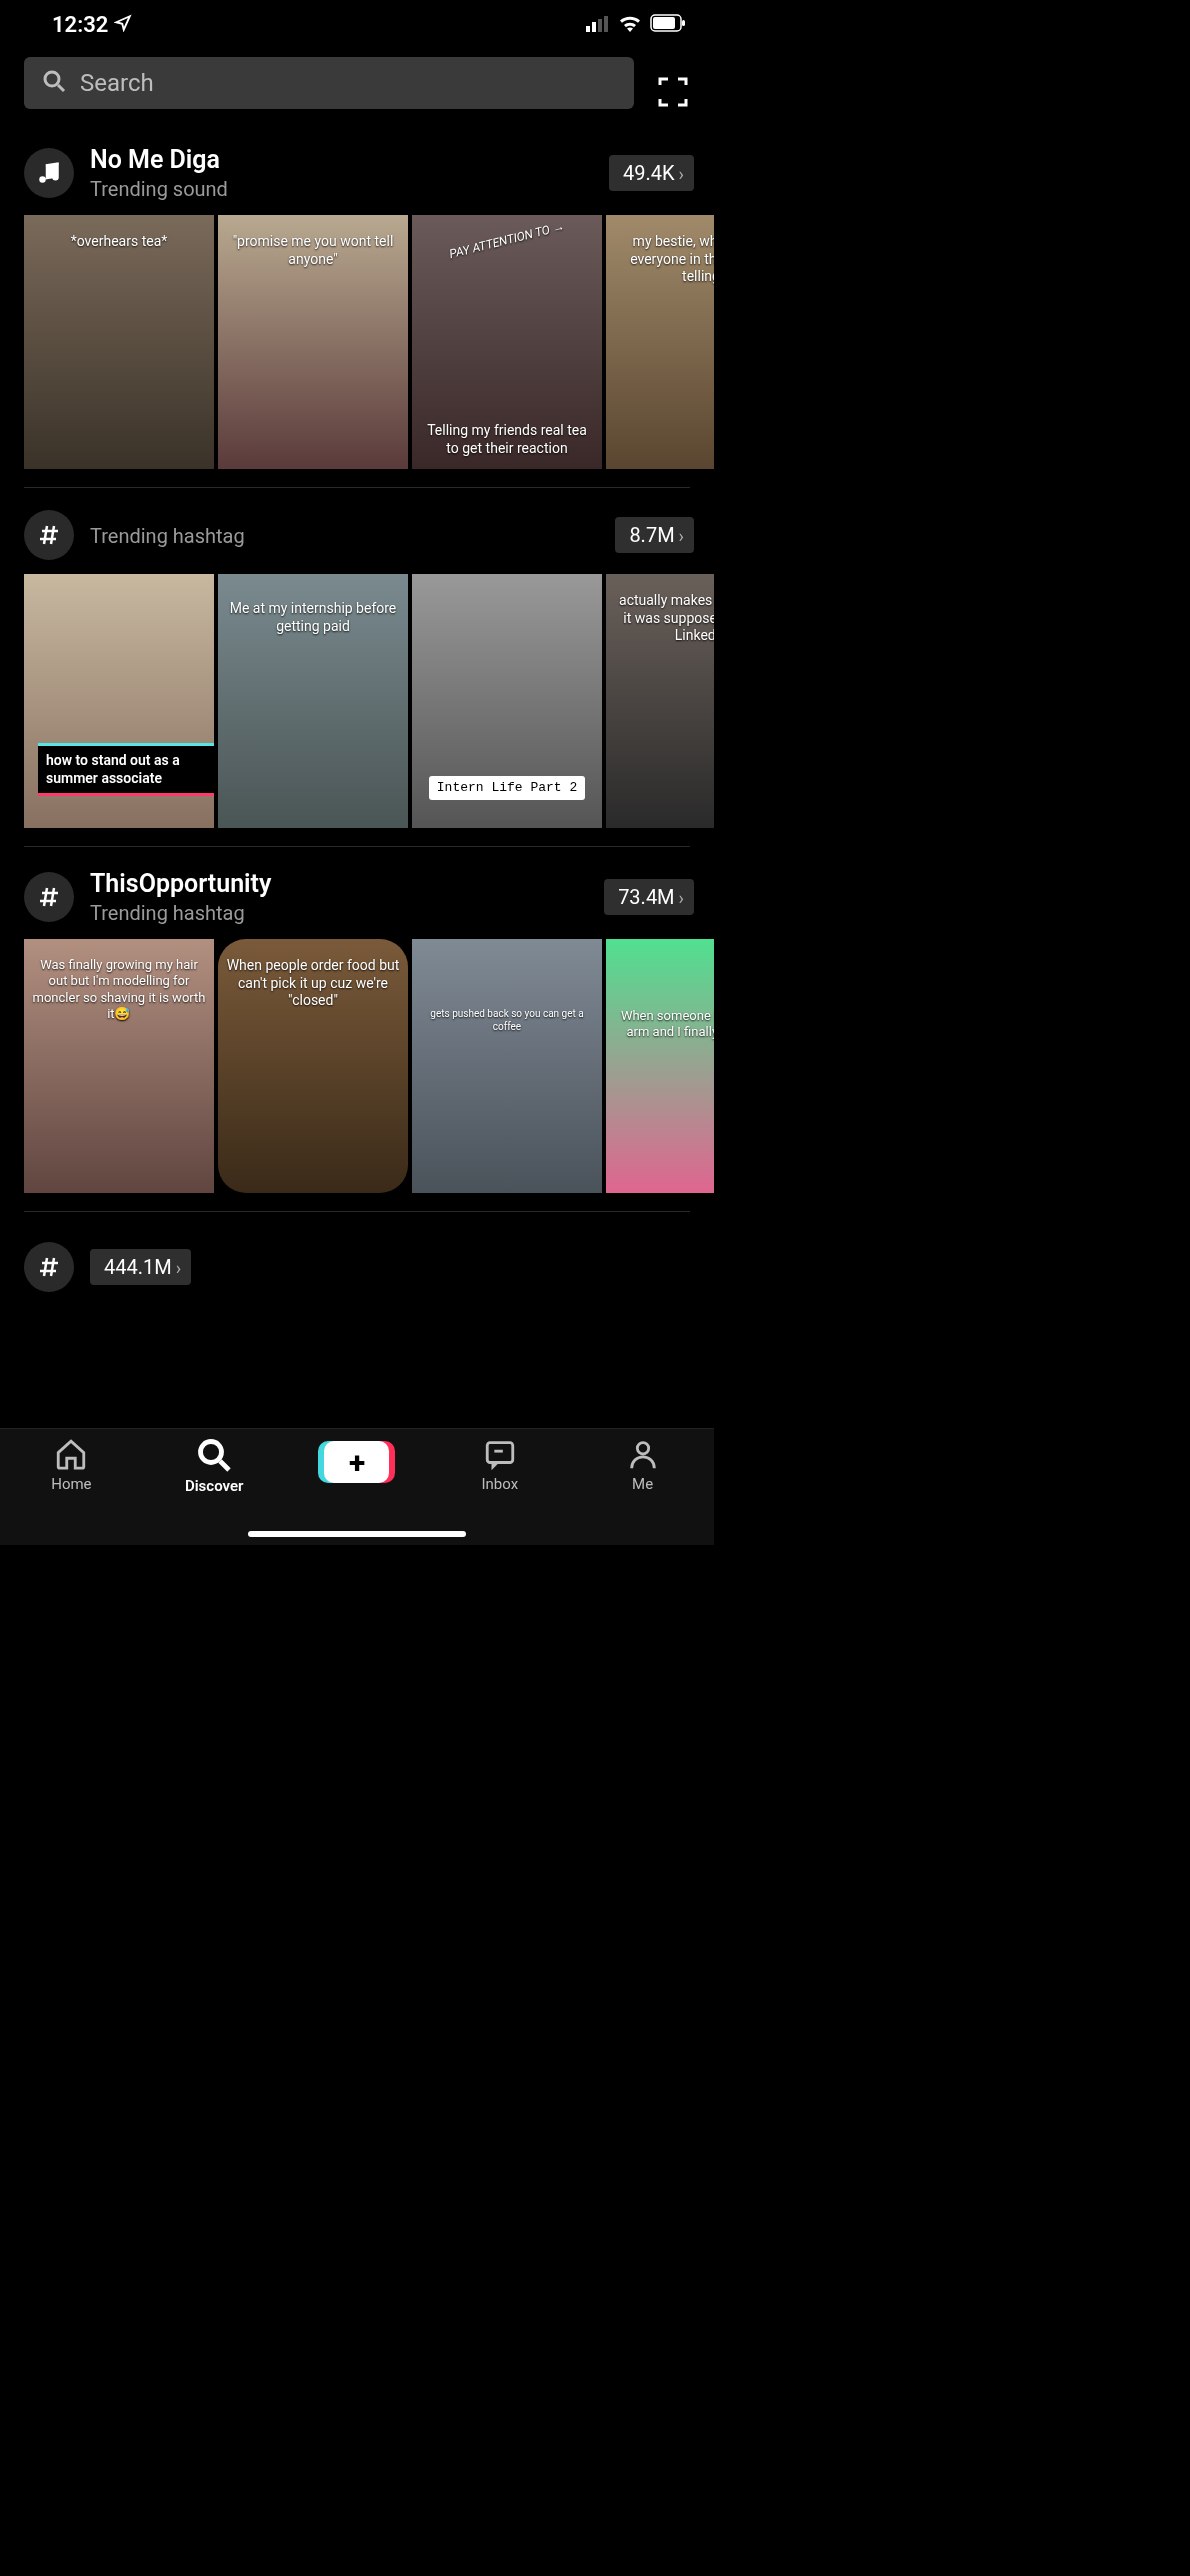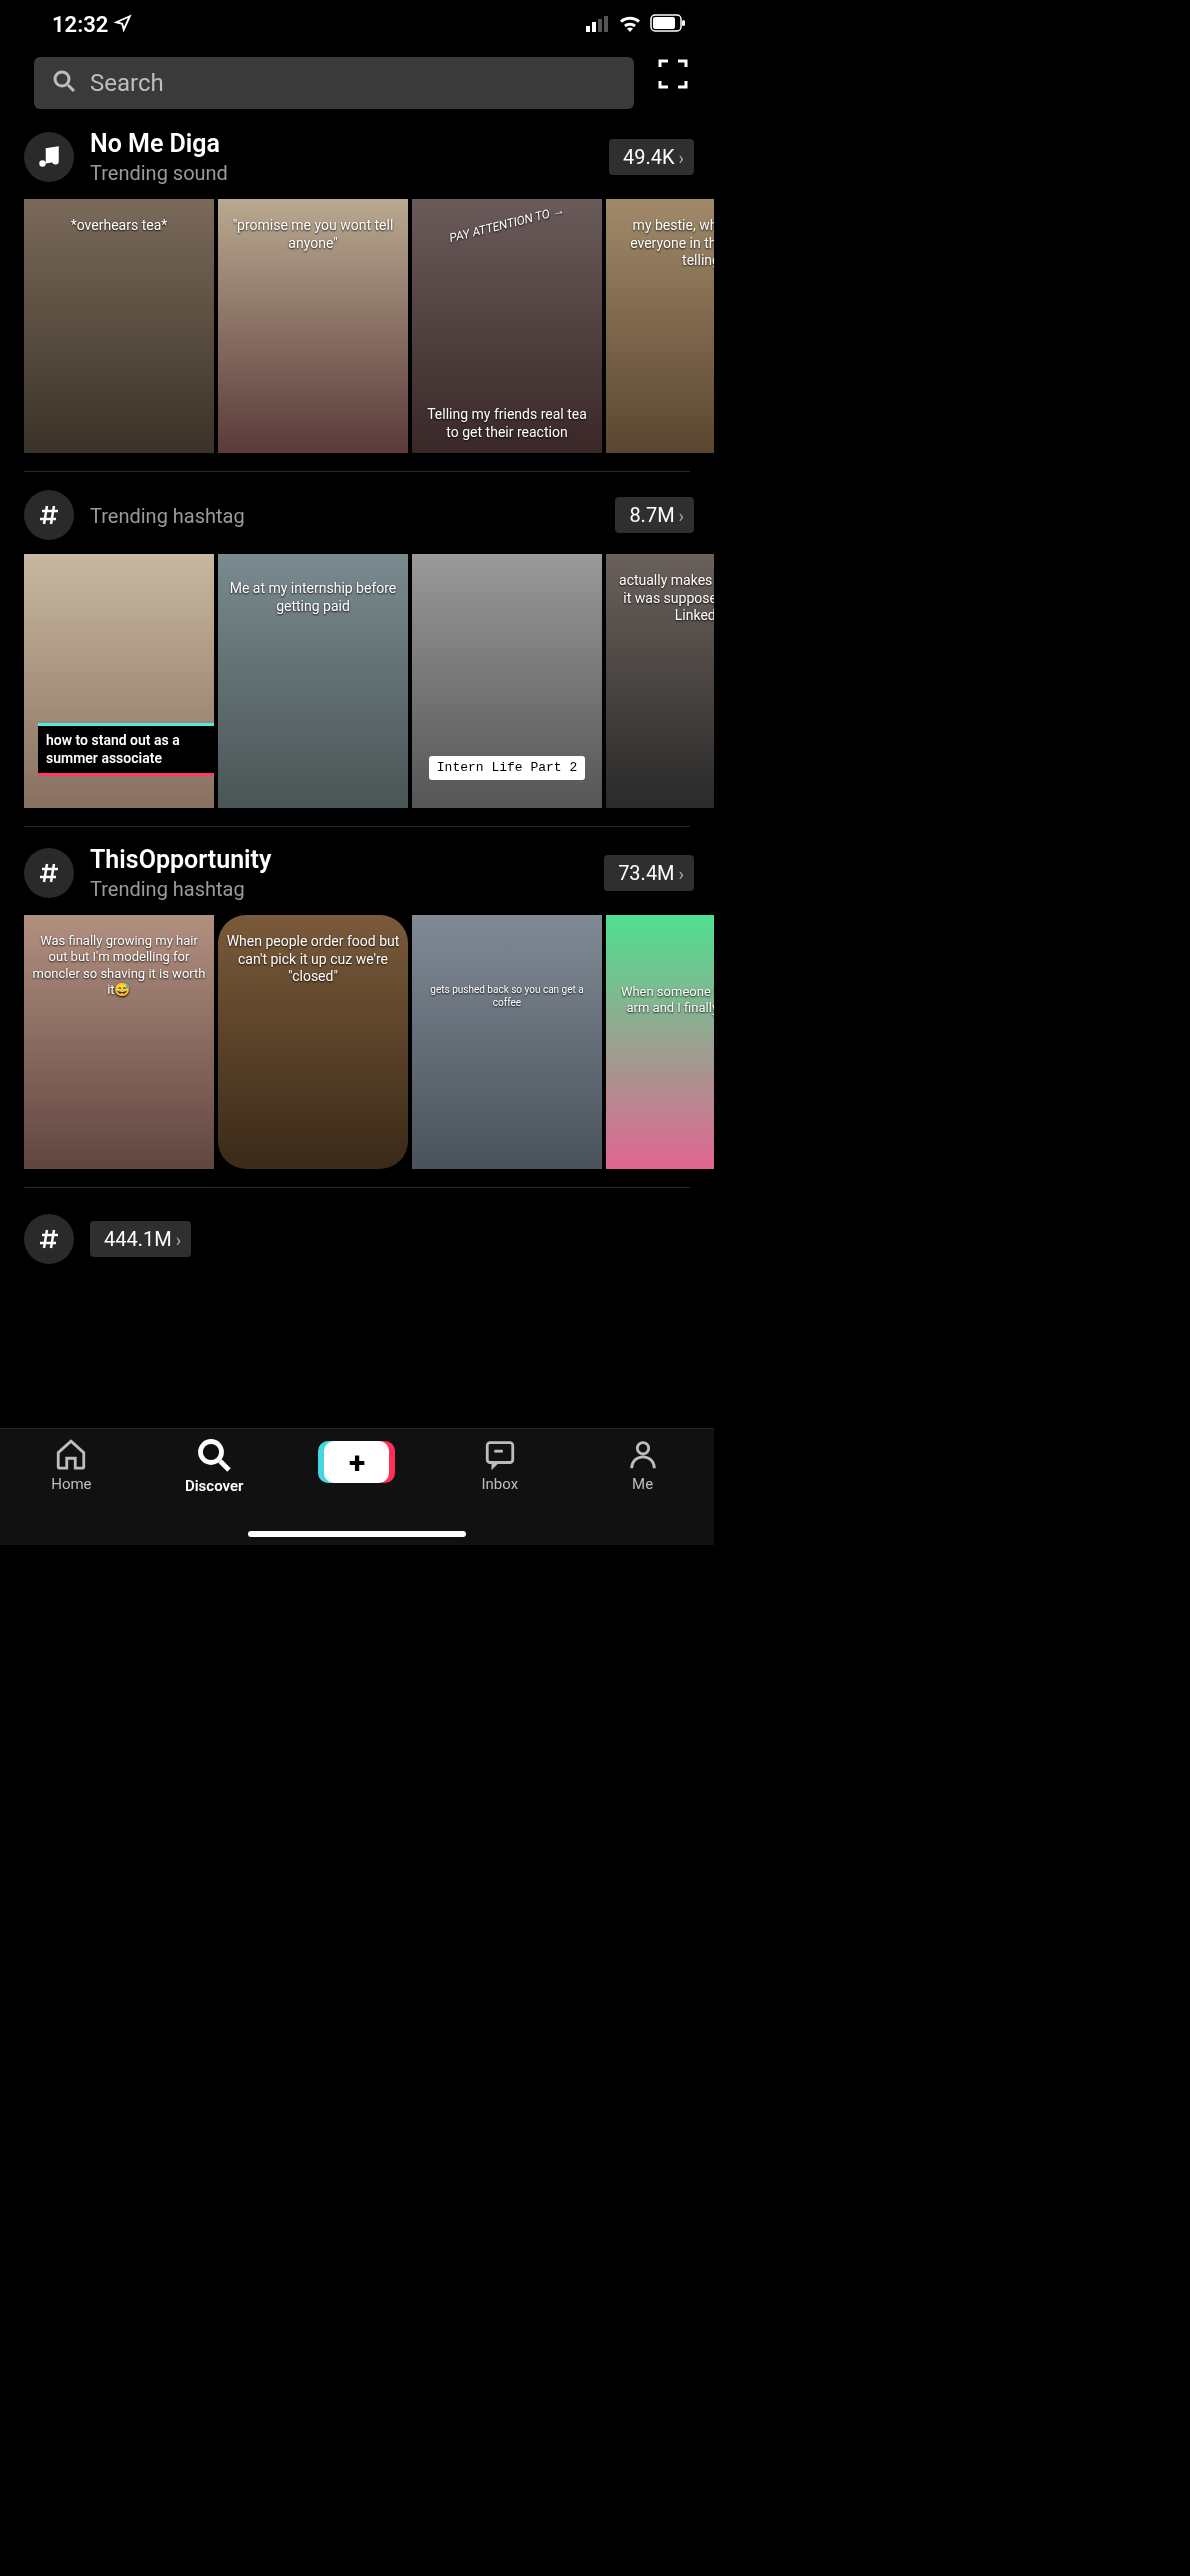--- a/index.html
+++ b/index.html
@@ -22,24 +22,23 @@
     font-size: 22px;
     font-weight: 600;
   }
   .status-left { display: flex; align-items: center; gap: 6px; }
   .status-right { display: flex; align-items: center; gap: 8px; }
   .nav-arrow { font-size: 18px; }
 
   
   .search-row {
     display: flex;
-    align-items: flex-start;
+    align-items: flex-end;
     gap: 22px;
     padding: 12px 24px 14px 24px;
-    margin-left: 10px;
   }
   .search-box {
     flex: 1;
     background: #3a3a3a;
     border-radius: 6px;
     display: flex;
     align-items: center;
     padding: 12px 18px;
     gap: 14px;
   }
@@ -48,20 +47,21 @@
     font-size: 24px;
   }
   .scan-icon { width: 34px; height: 34px; }
 
   
   .section-header {
     display: flex;
     align-items: center;
     padding: 6px 20px 10px 24px;
     gap: 16px;
+    margin-top: 16px;
   }
   .section-icon {
     width: 50px;
     height: 50px;
     border-radius: 50%;
     background: #2a2a2a;
     display: flex;
     align-items: center;
     justify-content: center;
     flex-shrink: 0;

